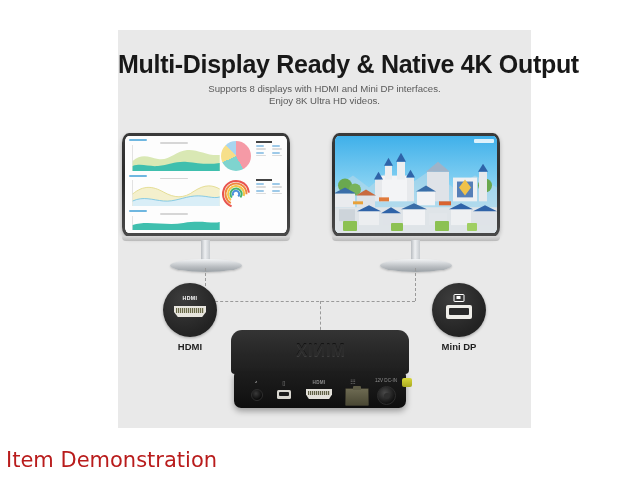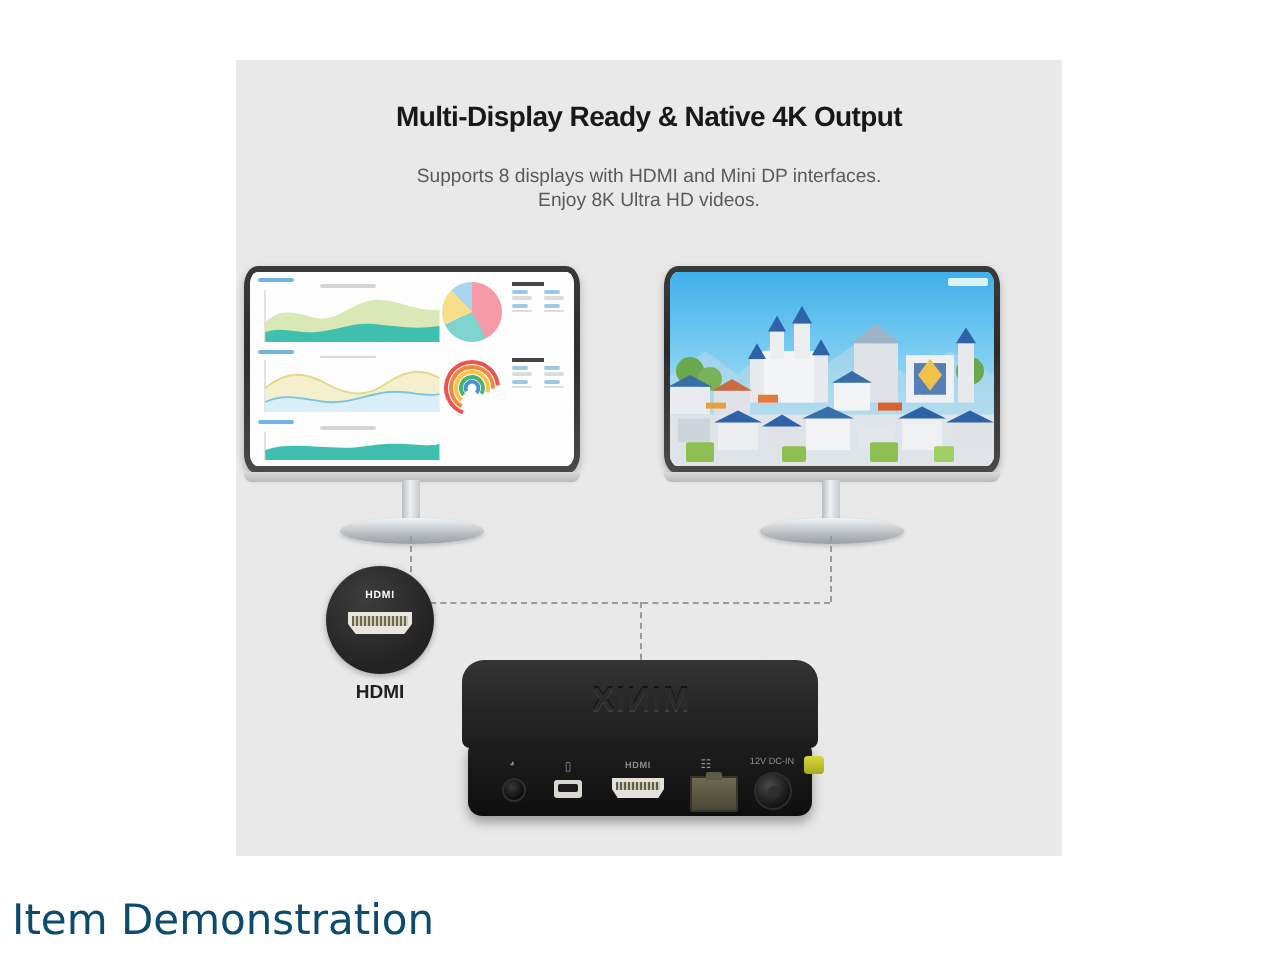--- a/index.html
+++ b/index.html
@@ -11,21 +11,21 @@
 
   
   .panel{
     position:absolute;left:118px;top:30px;width:413px;height:398px;
     background:#e9e9e9;
   }
 
   
   .title{
     position:absolute;left:118px;top:50px;width:413px;text-align:center;
-    font-size:14px;font-weight:bold;color:#181818;letter-spacing:-0.3px;
+    font-size:25px;font-weight:bold;color:#181818;letter-spacing:-0.3px;
     white-space:nowrap;
   }
   .subtitle{
     position:absolute;left:118px;top:83px;width:413px;text-align:center;
     font-size:9.6px;color:#5a5a5a;line-height:12px;
   }
   .subtitle div{white-space:nowrap;}
 
   
   .monitor{position:absolute;}
@@ -163,21 +163,21 @@
   .dcin{position:absolute;width:17px;height:17px;border-radius:50%;
     background:radial-gradient(circle at 40% 35%,#4a4a4a,#111 72%);border:1px solid #2d2d2d;}
   .dcin i{position:absolute;left:50%;top:50%;transform:translate(-50%,-50%);
     width:6px;height:6px;border-radius:50%;background:#2f2f2f;}
   .antenna{position:absolute;right:-6px;top:6px;width:10px;height:9px;
     background:linear-gradient(180deg,#d8d83a,#a8a820);border-radius:2px;}
 
   
   .caption{
     position:absolute;left:6px;top:448px;
-    font-size:21px;color:#0c4a6e;font-family:"DejaVu Sans", sans-serif;
+    font-size:21px;color:#b91c1c;font-family:"DejaVu Sans", sans-serif;
   }
 </style>
 </head>
 <body>
 
 <div class="screenshot">
 
   <div class="panel"></div>
 
   <div class="title">Multi-Display Ready &amp; Native 4K Output</div>
@@ -395,20 +395,29 @@
   <div class="port" style="left:163px;top:283px;">
     <div class="port-circle">
       <div class="hdmi-word">HDMI</div>
       <div class="hdmi-port">
           <i></i>
         </div>
     </div>
     <div class="port-label">HDMI</div>
   </div>
 
+  <div class="port" style="left:432px;top:283px;">
+    <div class="port-circle">
+      <div class="mdp-word"></div>
+      <div class="mdp-port">
+          <i></i>
+        </div>
+    </div>
+    <div class="port-label">Mini DP</div>
+  </div>
 
   <div class="box">
     <div class="box-top">
       <div class="box-logo">MINIX</div>
     </div>
     <div class="box-front">
       <div class="port-row">
 
         <div class="p-ico" style="left:16px;top:7px;width:12px;">◕</div>
         <div class="jack" style="left:17px;top:17px;"></div>

